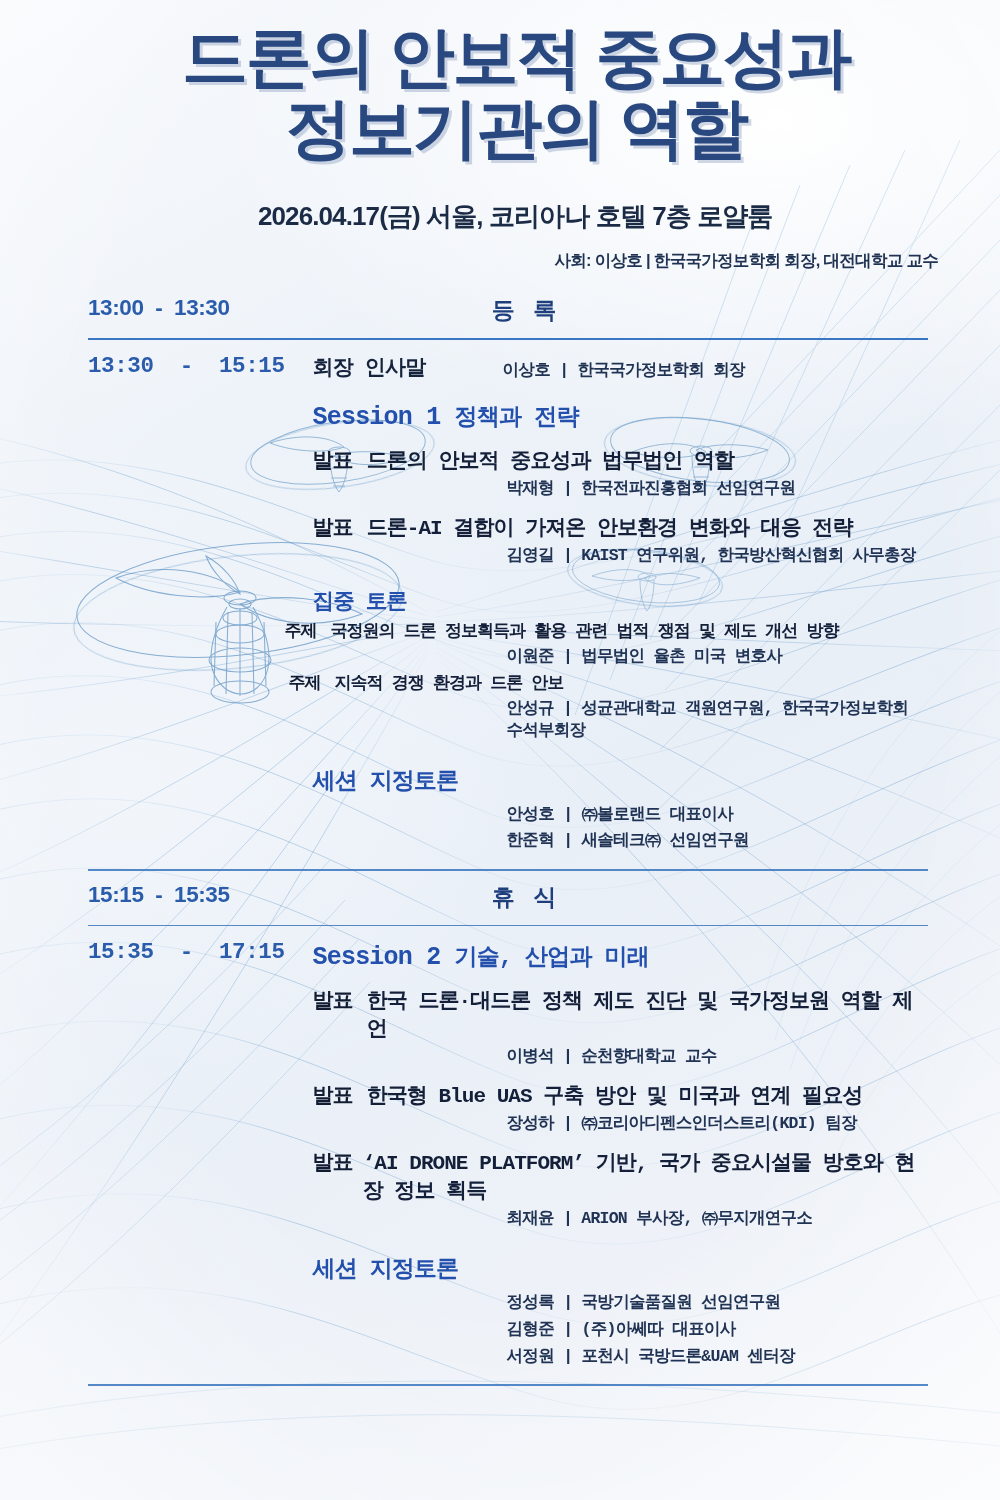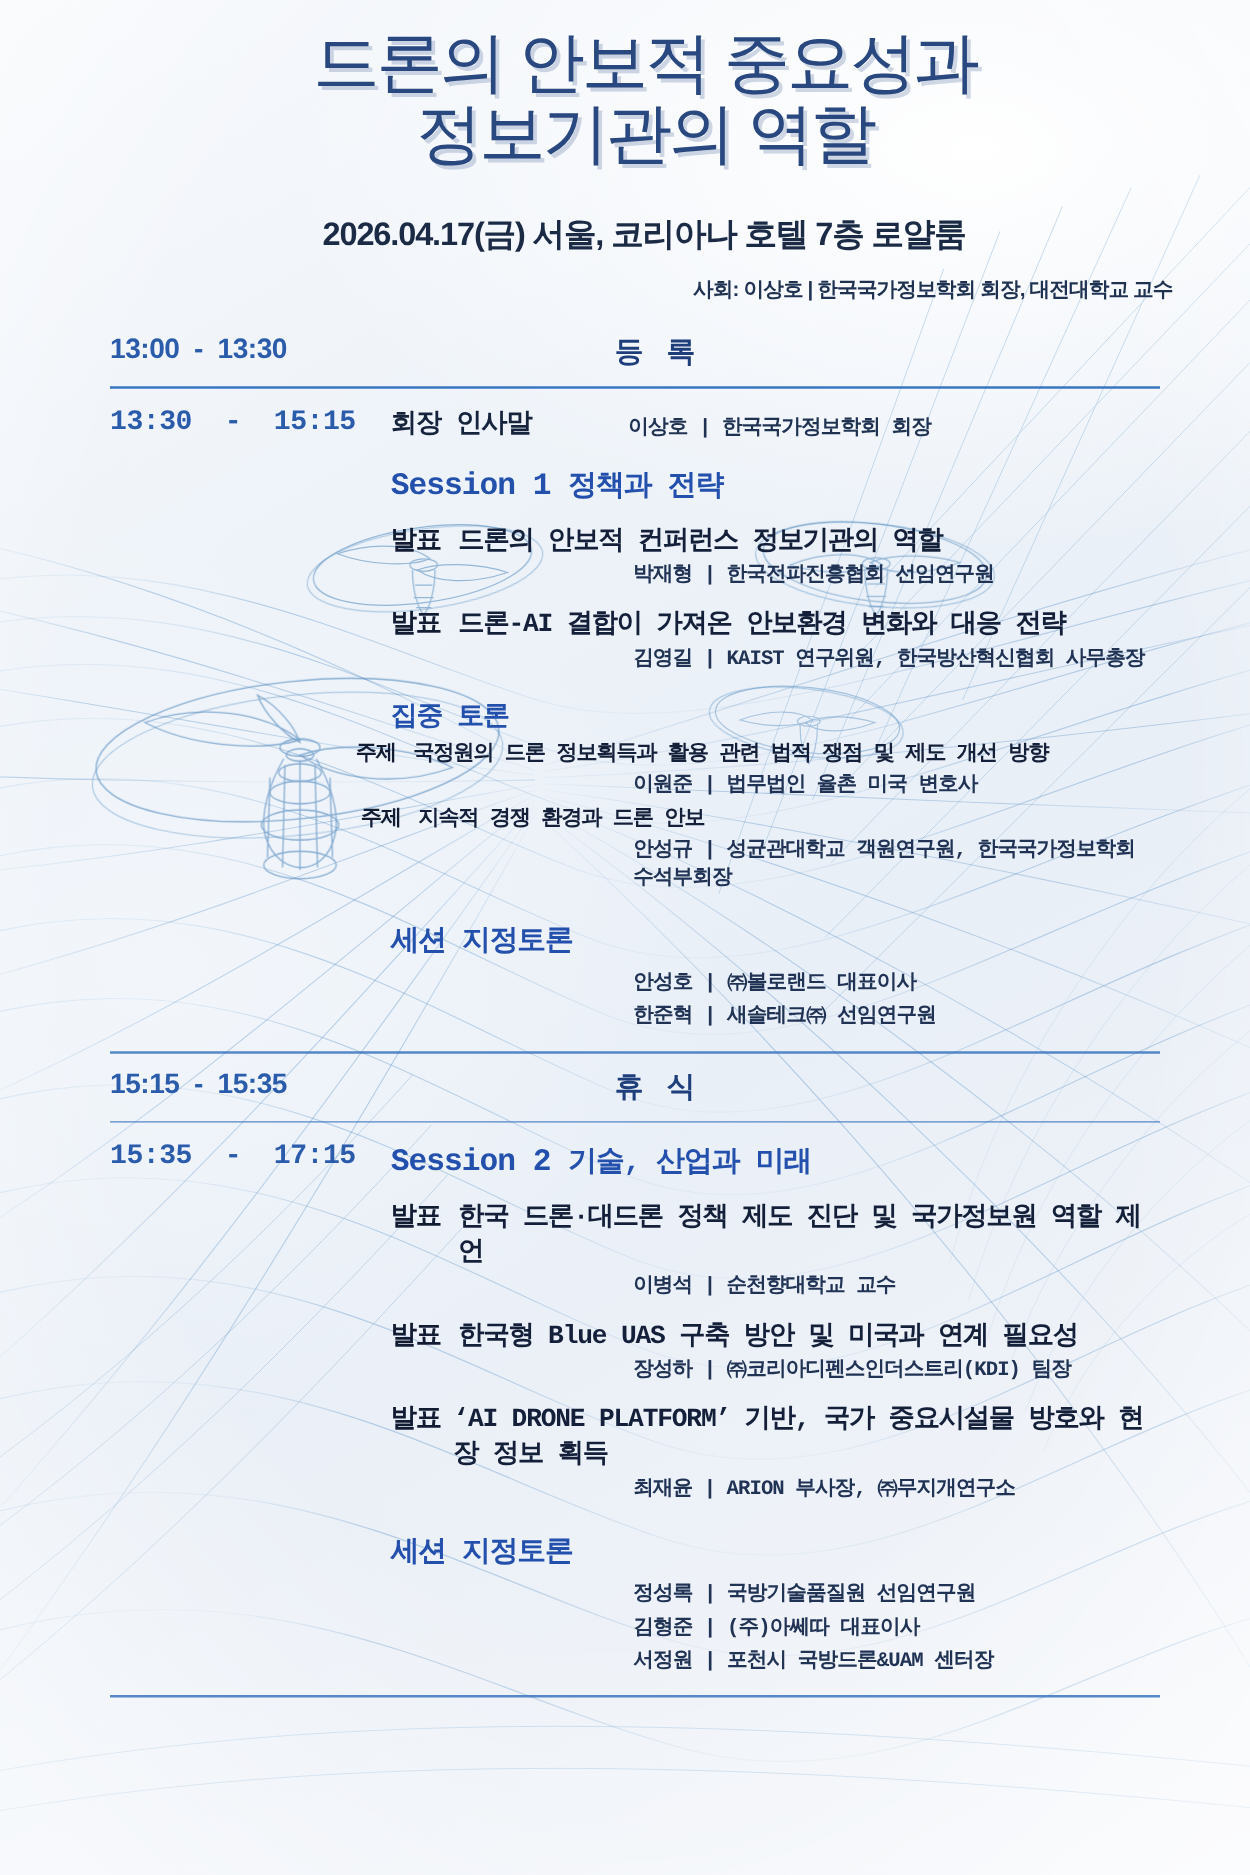--- a/index.html
+++ b/index.html
@@ -32,22 +32,22 @@
     margin-top:78px;
     font-size:31px;
     font-weight:700;
     letter-spacing:-0.6px;
     color:#46809c;
     text-shadow:1.5px 1.5px 0 rgba(120,150,170,.30);
   }
   .title{
     text-align:center;
     margin-top:22px;
-    font-size:53px;
-    font-weight:400;
+    font-size:66px;
+    font-weight:700;
     line-height:1.08;
     letter-spacing:-2.4px;
     color:#28487f;
     text-shadow:3px 3px 0 rgba(90,115,160,.28);
     margin-left:32px;
   }
   .title .ln{ display:block; }
 
   .venue{
     margin-top:34px;
@@ -339,21 +339,21 @@
             </div>
 
             <div class="session-head s1-indent">
               <span>Session 1</span>
               <span class="sess-sub">정책과 전략</span>
             </div>
 
             <div class="item">
               <div class="item-line s1-indent">
                 <span class="tag">발표</span>
-                <span>드론의 안보적 컨퍼런스 정보기관의 역할</span>
+                <span>드론의 안보적 중요성과 법무법인 역할</span>
               </div>
               <div class="item-who">박재형 | 한국전파진흥협회 선임연구원</div>
             </div>
 
             <div class="item">
               <div class="item-line s1-indent">
                 <span class="tag">발표</span>
                 <span>드론-AI 결합이 가져온 안보환경 변화와 대응 전략</span>
               </div>
               <div class="item-who">김영길 | KAIST 연구위원, 한국방산혁신협회 사무총장</div>

